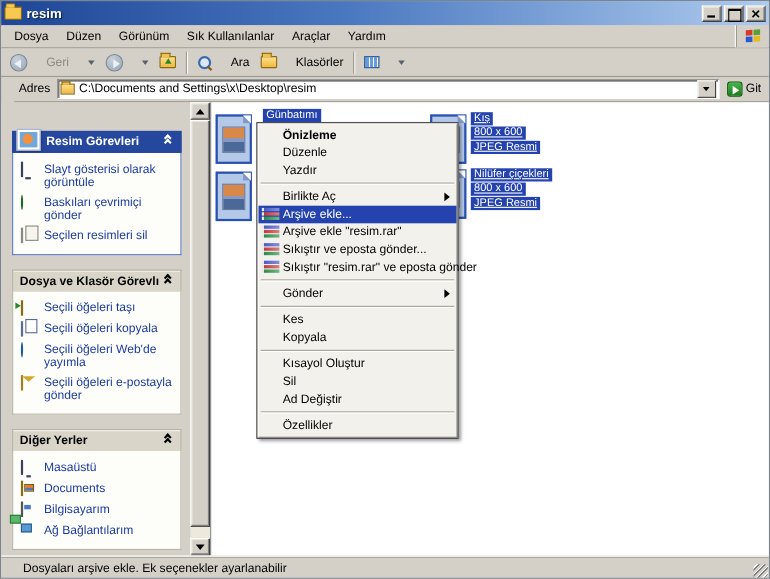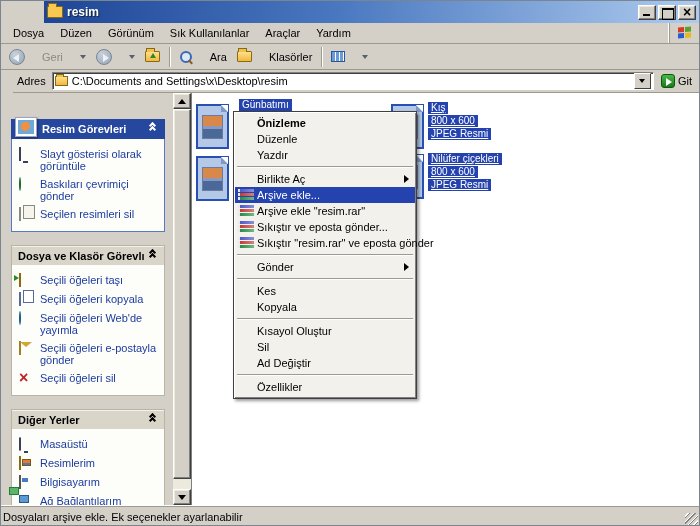--- a/index.html
+++ b/index.html
@@ -2,21 +2,21 @@
 <html><head>
 <meta charset="utf-8">
 <style>
   * { margin:0; padding:0; box-sizing:border-box; }
   html,body { width:700px; height:526px; }
   body { font-family:"Liberation Sans","DejaVu Sans",sans-serif; font-size:11px; background:#3a6ea5; }
 
   .window { position:relative; width:700px; height:526px; background:#d4d0c8; border:1px solid #7a858f; overflow:hidden; }
 
   
-  .titlebar { height:22px; background:linear-gradient(to right,#1e4596,#4a78c0 45%,#aecbee); display:flex; align-items:center; padding:0 3px;margin-left:43px; }
+  .titlebar { height:22px; background:linear-gradient(to right,#1e4596,#4a78c0 45%,#aecbee); display:flex; align-items:center; padding:0 3px; }
   .title-folder { width:16px; height:12px; background:#f8c850; border:1px solid #8a6a10; border-radius:1px; position:relative; margin-right:4px; flex:0 0 auto; }
   .title-folder::before { content:""; position:absolute; top:-4px; left:0; width:7px; height:3px; background:#f8c850; border:1px solid #8a6a10; border-bottom:none; border-radius:1px 1px 0 0; }
   .title-text { color:#fff; font-weight:bold; font-size:12px; text-shadow:1px 1px 1px #123; flex:1; }
   .winbtns { display:flex; gap:2px; }
   .wbtn { width:18px; height:15px; background:#d4d0c8; border:1px solid; border-color:#fff #404040 #404040 #fff; box-shadow:inset -1px -1px 0 #808080, inset 1px 1px 0 #ece9d8; position:relative; cursor:default; }
   .glyph-min::before { content:""; position:absolute; left:4px; bottom:3px; width:7px; height:2px; background:#000; }
   .glyph-max::before { content:""; position:absolute; left:3px; top:2px; width:10px; height:9px; border:1px solid #000; border-top:2px solid #000; }
   .glyph-close::before { content:"×"; position:absolute; left:0; right:0; top:-2px; text-align:center; font-weight:bold; font-size:14px; color:#000; }
 
   
@@ -129,21 +129,21 @@
   .mi.hl { background:#2443ae; color:#fff; }
   .msep { height:0; border-top:1px solid #9a9a8e; border-bottom:1px solid #fff; margin:3px 2px; }
   .sub-arrow { position:absolute; right:6px; top:4px; border:4px solid transparent; border-left:5px solid #000; border-right:none; }
   .winrar { position:absolute; left:3px; top:2px; width:16px; height:12px; }
   .winrar i { display:block; height:3px; margin-bottom:1px; border-left:2px solid #e8e8e8; }
   .winrar i:nth-child(1){ background:linear-gradient(90deg,#4a5ac8,#8890d8); }
   .winrar i:nth-child(2){ background:linear-gradient(90deg,#c23a3a,#d88080); }
   .winrar i:nth-child(3){ background:linear-gradient(90deg,#2a8a4a,#70b888); }
 
   
-  .statusbar { height:22px; background:#d4d0c8; border-top:1px solid #fff; box-shadow:inset 0 1px 0 #9a9a8e; display:flex; align-items:center; padding:0 2px; position:relative; }
+  .statusbar { height:22px; background:#d4d0c8; border-top:1px solid #fff; box-shadow:inset 0 1px 0 #9a9a8e; display:flex; align-items:center; padding:0 20px; position:relative; }
   .status-text { color:#000; }
   .grip { position:absolute; right:1px; bottom:1px; width:13px; height:13px; background:repeating-linear-gradient(135deg,transparent 0 2px,#fff 2px 3px,#808080 3px 4px); }
 </style>
 </head>
 <body>
 
 <div class="window">
 
   <div class="titlebar">
     <span class="title-folder"></span>
@@ -267,43 +267,39 @@
             <span class="tk-label">Seçili öğeleri kopyala</span>
           </div>
           <div class="task">
             <span class="tk-ico"><span class="ico-globe-web"></span></span>
             <span class="tk-label">Seçili öğeleri Web'de yayımla</span>
           </div>
           <div class="task">
             <span class="tk-ico"><span class="ico-mail"></span></span>
             <span class="tk-label">Seçili öğeleri e-postayla gönder</span>
           </div>
-          <div class="task">
-            <span class="tk-ico ico-x"></span>
-            <span class="tk-label">Seçili öğeleri sil</span>
-          </div>
         </div>
       </div>
 
       <div class="panel">
         <div class="phead phead-grey">
           <span class="ptitle">Diğer Yerler</span>
           <span class="chev">
               <i></i>
               <i></i>
             </span>
         </div>
         <div class="pbody">
           <div class="task">
             <span class="tk-ico"><span class="ico-desktop"></span></span>
             <span class="tk-label">Masaüstü</span>
           </div>
           <div class="task">
             <span class="tk-ico"><span class="ico-mypics"></span></span>
-            <span class="tk-label">Resimlerim</span>
+            <span class="tk-label">Documents</span>
           </div>
           <div class="task">
             <span class="tk-ico"><span class="ico-mycomp"></span></span>
             <span class="tk-label">Bilgisayarım</span>
           </div>
           <div class="task">
             <span class="tk-ico"><span class="ico-net"></span></span>
             <span class="tk-label">Ağ Bağlantılarım</span>
           </div>
         </div>

